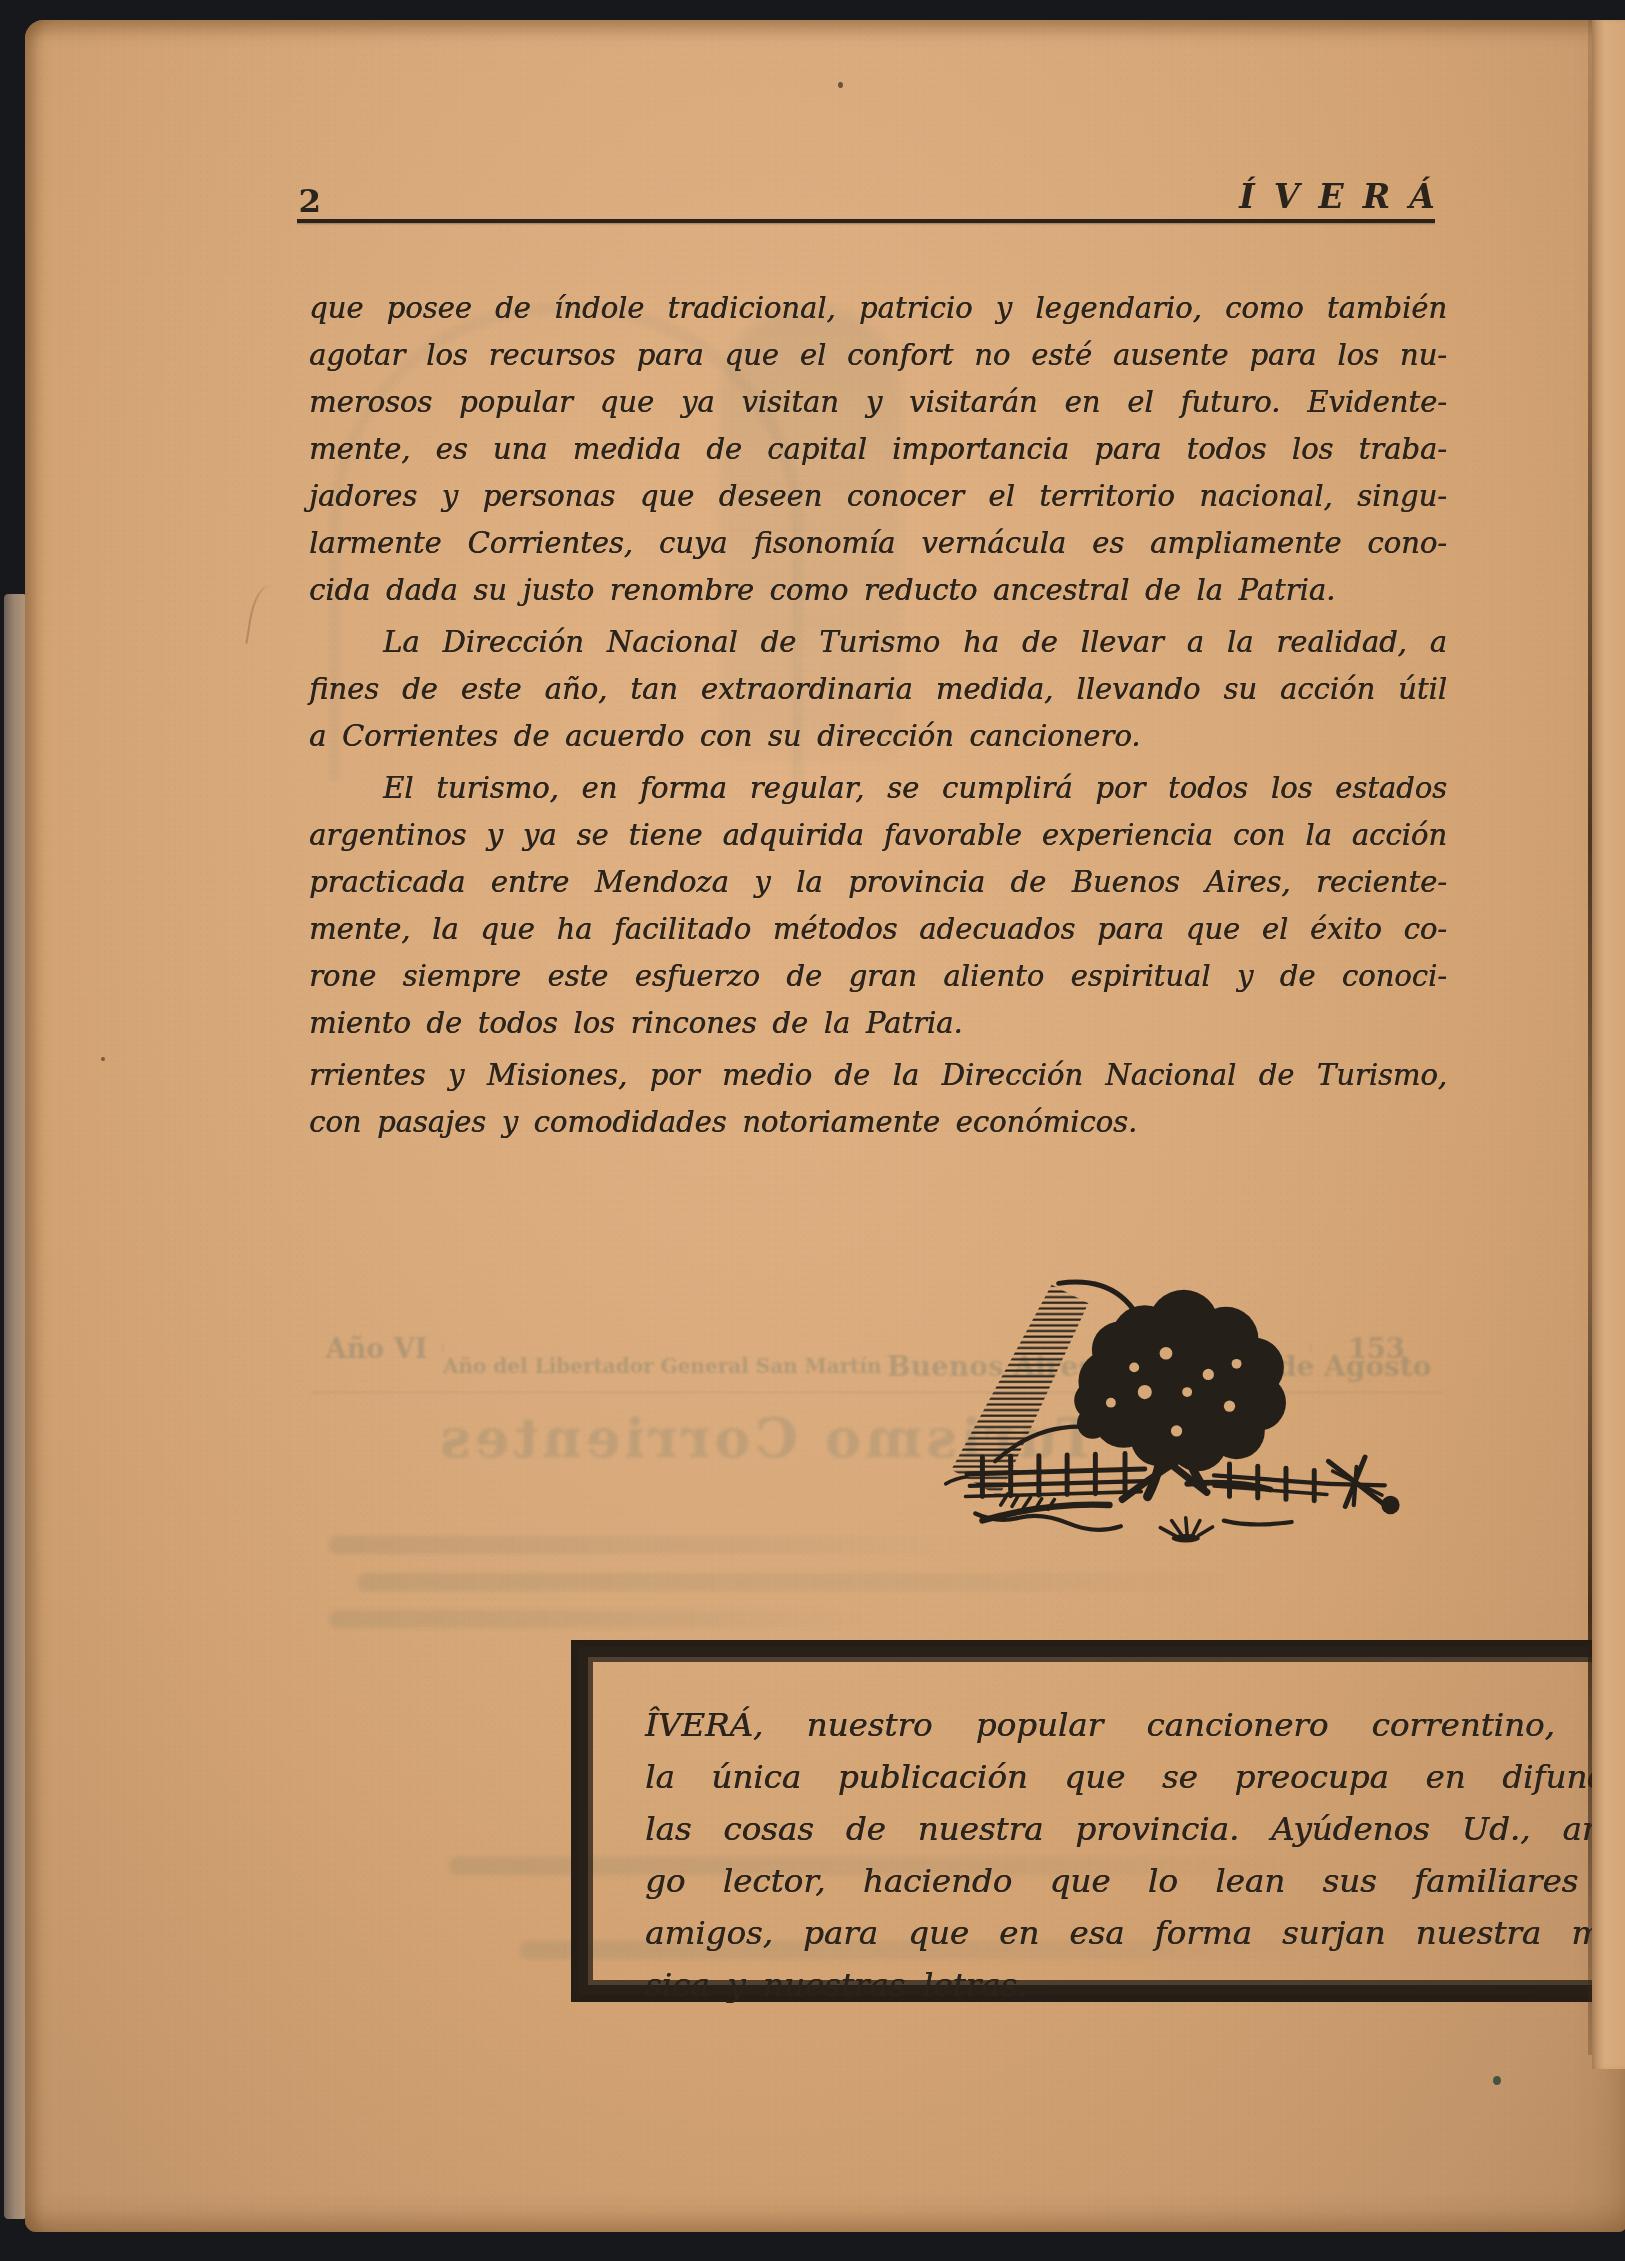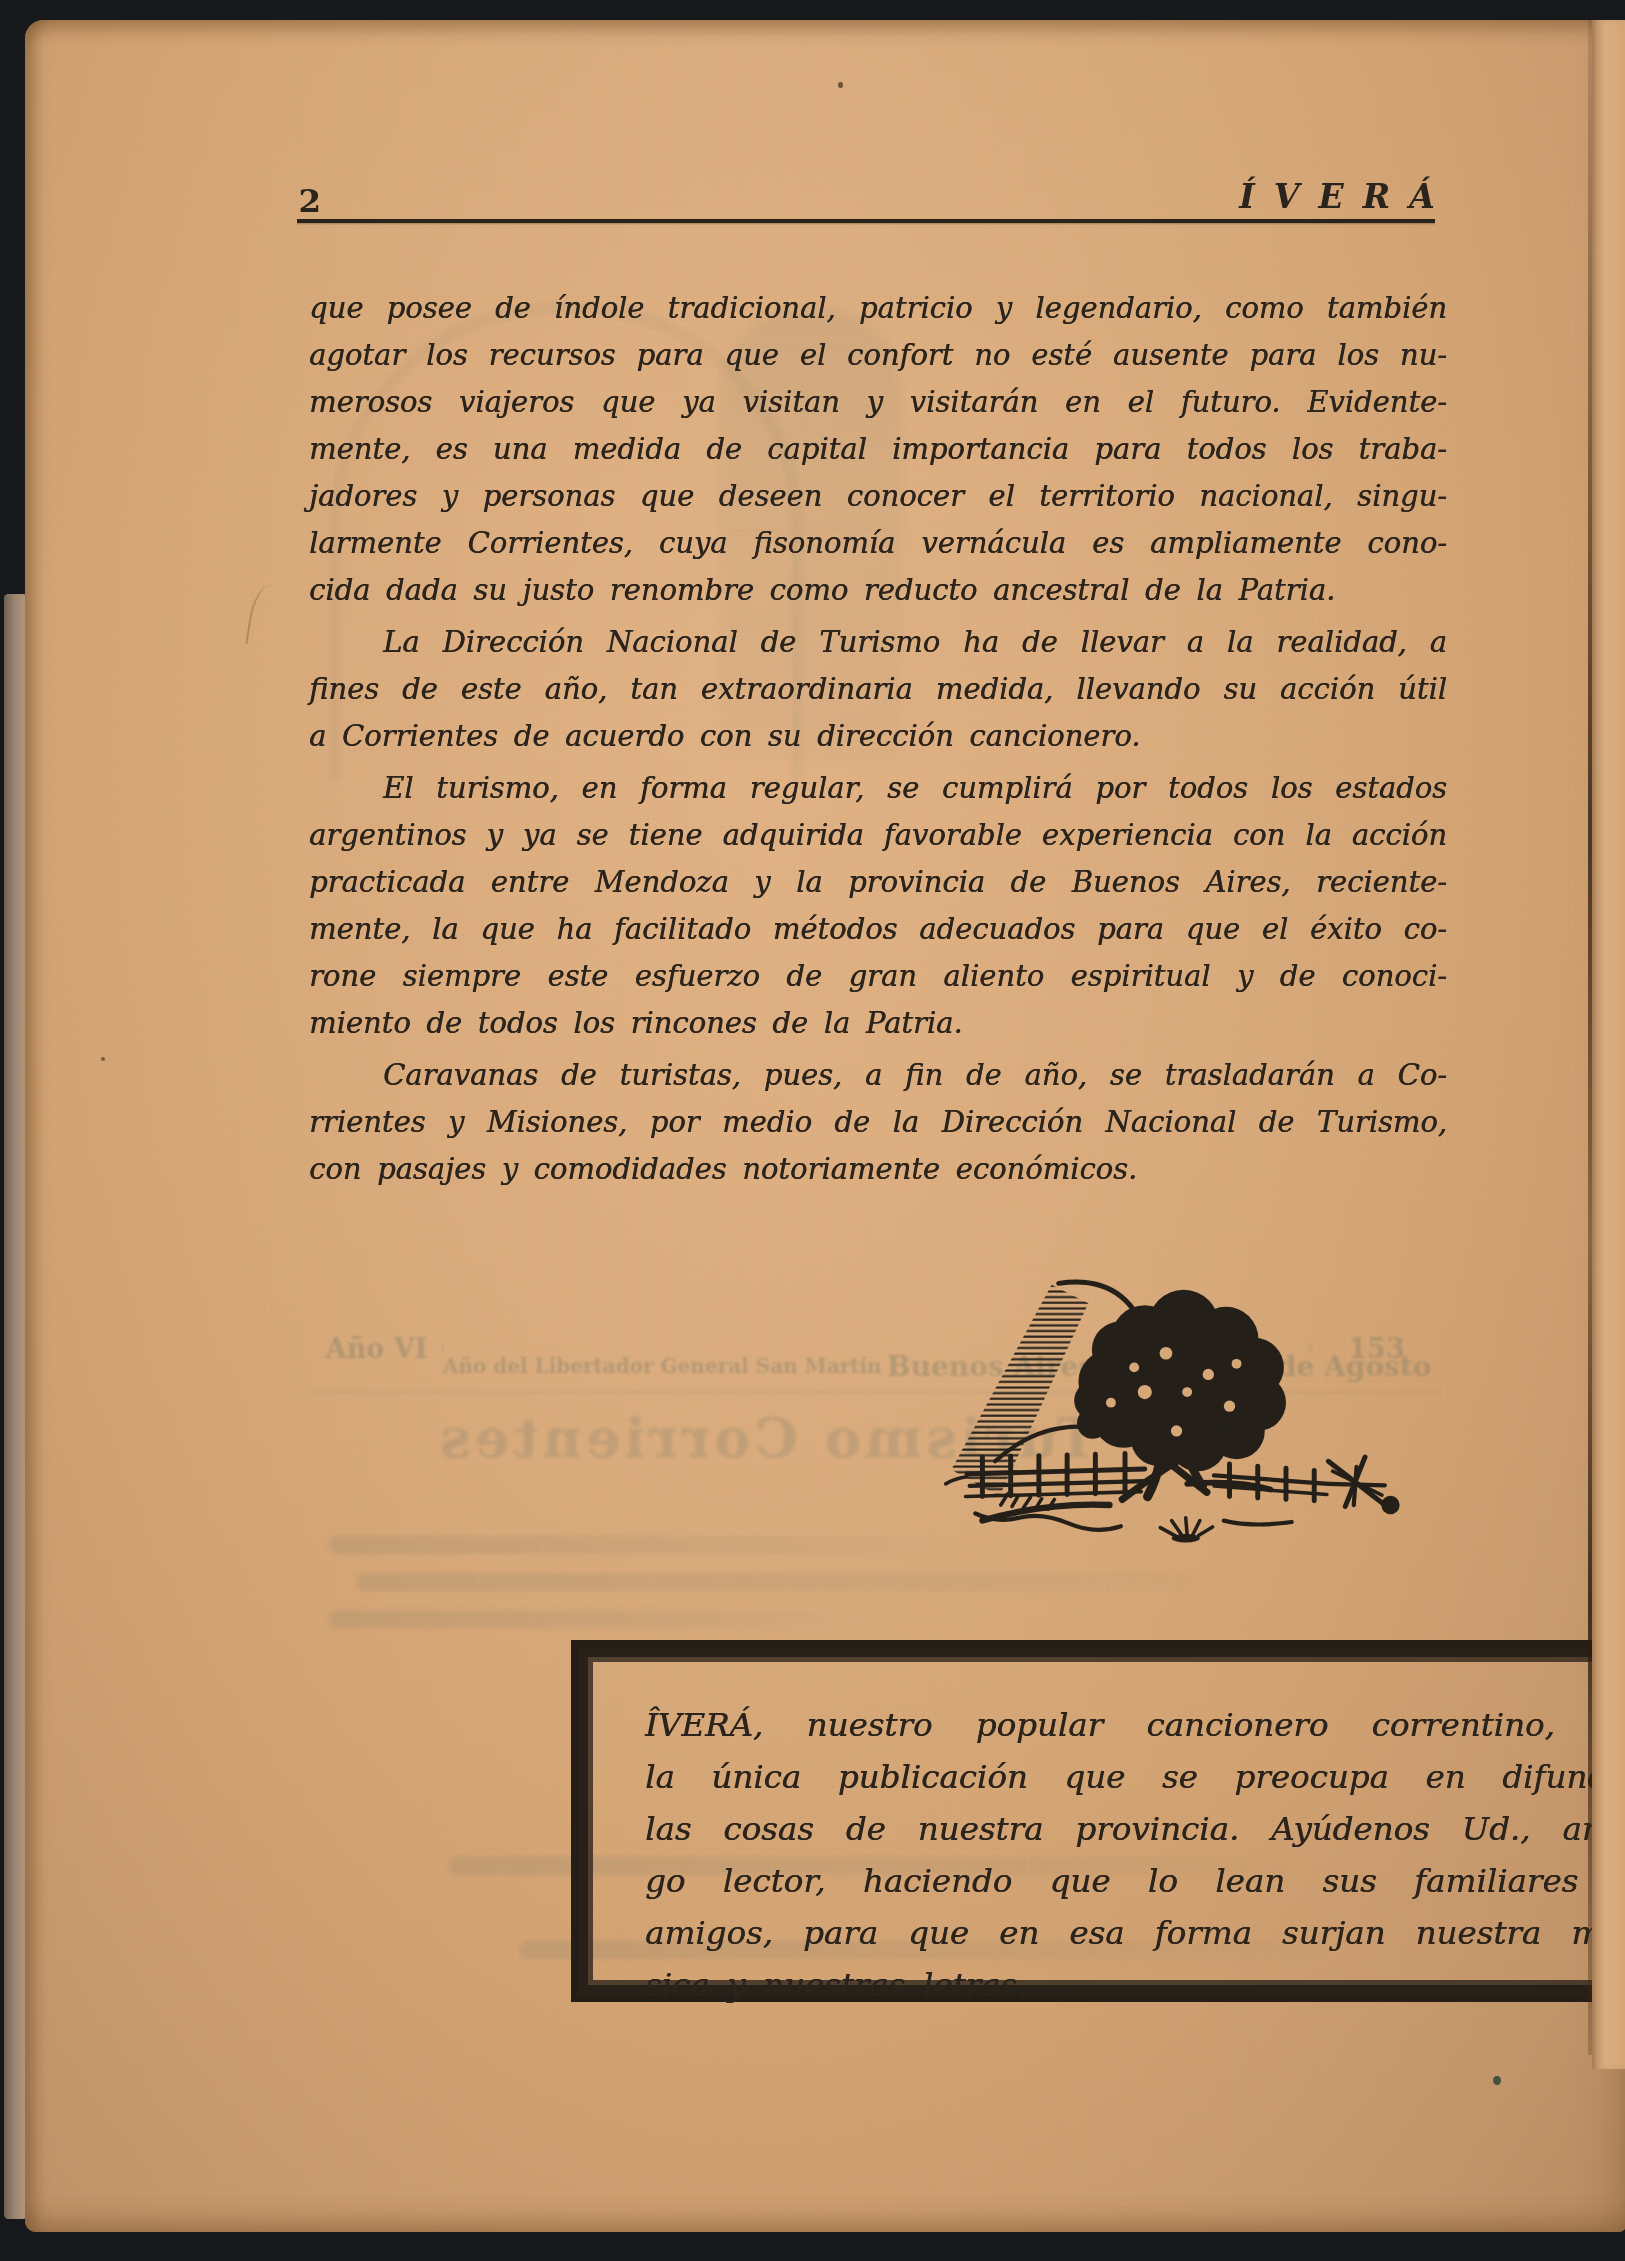--- a/index.html
+++ b/index.html
@@ -111,41 +111,40 @@
       <div class="pageheader">
         <span class="pgnum">2</span>
         <span class="mast">ÍVERÁ</span>
       </div>
       <div class="rule"></div>
 
       <div class="body">
         <div class="para">
           <div class="ln">que posee de índole tradicional, patricio y legendario, como también</div>
           <div class="ln">agotar los recursos para que el confort no esté ausente para los nu-</div>
-          <div class="ln">merosos viajeros que ya visitan y visitarán en el futuro. Evidente-</div>
+          <div class="ln">merosos popular que ya visitan y visitarán en el futuro. Evidente-</div>
           <div class="ln">mente, es una medida de capital importancia para todos los traba-</div>
           <div class="ln">jadores y personas que deseen conocer el territorio nacional, singu-</div>
           <div class="ln">larmente Corrientes, cuya fisonomía vernácula es ampliamente cono-</div>
           <div class="ln last">cida dada su justo renombre como reducto ancestral de la Patria.</div>
         </div>
         <div class="para">
           <div class="ln ind">La Dirección Nacional de Turismo ha de llevar a la realidad, a</div>
           <div class="ln">fines de este año, tan extraordinaria medida, llevando su acción útil</div>
           <div class="ln last">a Corrientes de acuerdo con su dirección cancionero.</div>
         </div>
         <div class="para">
           <div class="ln ind">El turismo, en forma regular, se cumplirá por todos los estados</div>
           <div class="ln">argentinos y ya se tiene adquirida favorable experiencia con la acción</div>
           <div class="ln">practicada entre Mendoza y la provincia de Buenos Aires, reciente-</div>
           <div class="ln">mente, la que ha facilitado métodos adecuados para que el éxito co-</div>
           <div class="ln">rone siempre este esfuerzo de gran aliento espiritual y de conoci-</div>
           <div class="ln last">miento de todos los rincones de la Patria.</div>
         </div>
         <div class="para">
-          <div class="ln ind">Caravanas de turistas, pues, a fin de año, se trasladarán a Co-</div>
           <div class="ln">rrientes y Misiones, por medio de la Dirección Nacional de Turismo,</div>
           <div class="ln last">con pasajes y comodidades notoriamente económicos.</div>
         </div>
       </div>
 
       <svg class="vignette" viewBox="0 0 670 395">
         <defs>
           <pattern id="hb" width="8" height="8" patternUnits="userSpaceOnUse">
             <rect width="8" height="3" y="2" fill="#241f19"></rect>
           </pattern>

